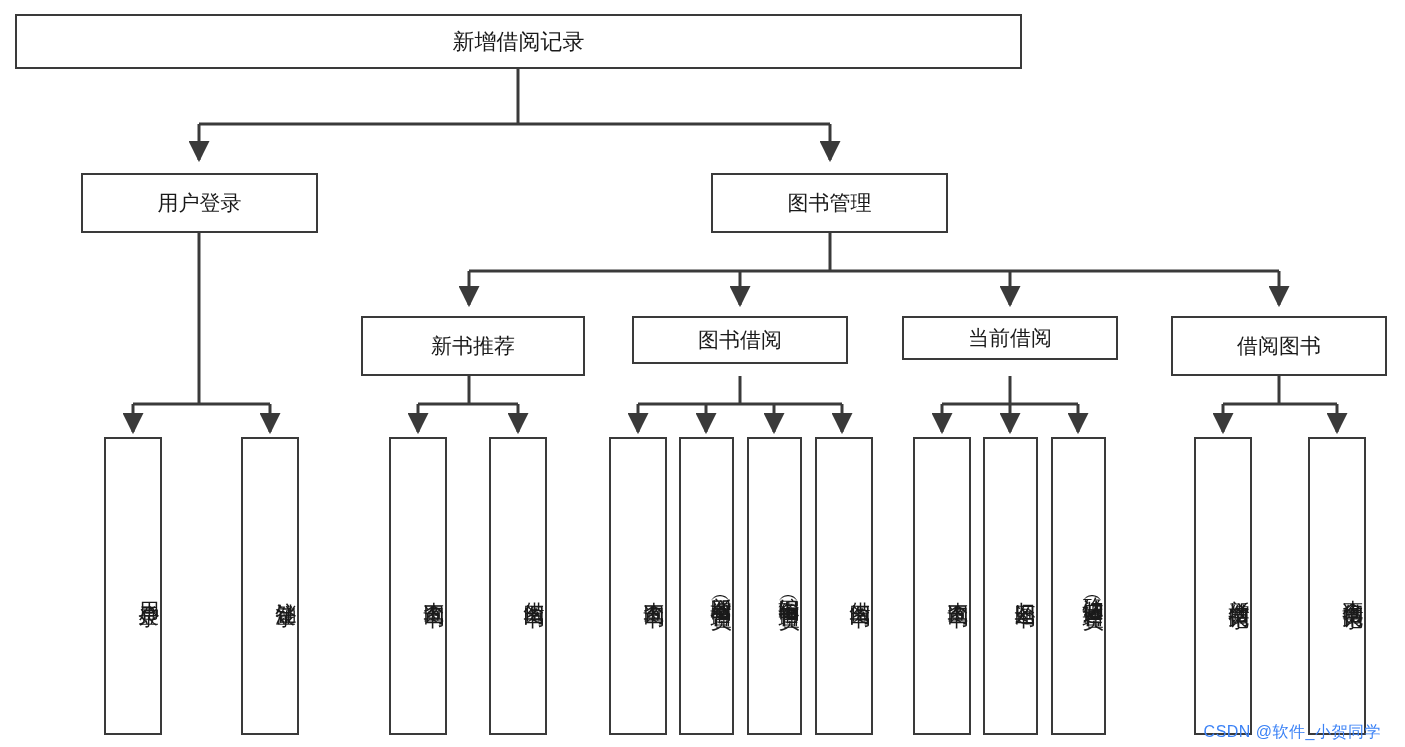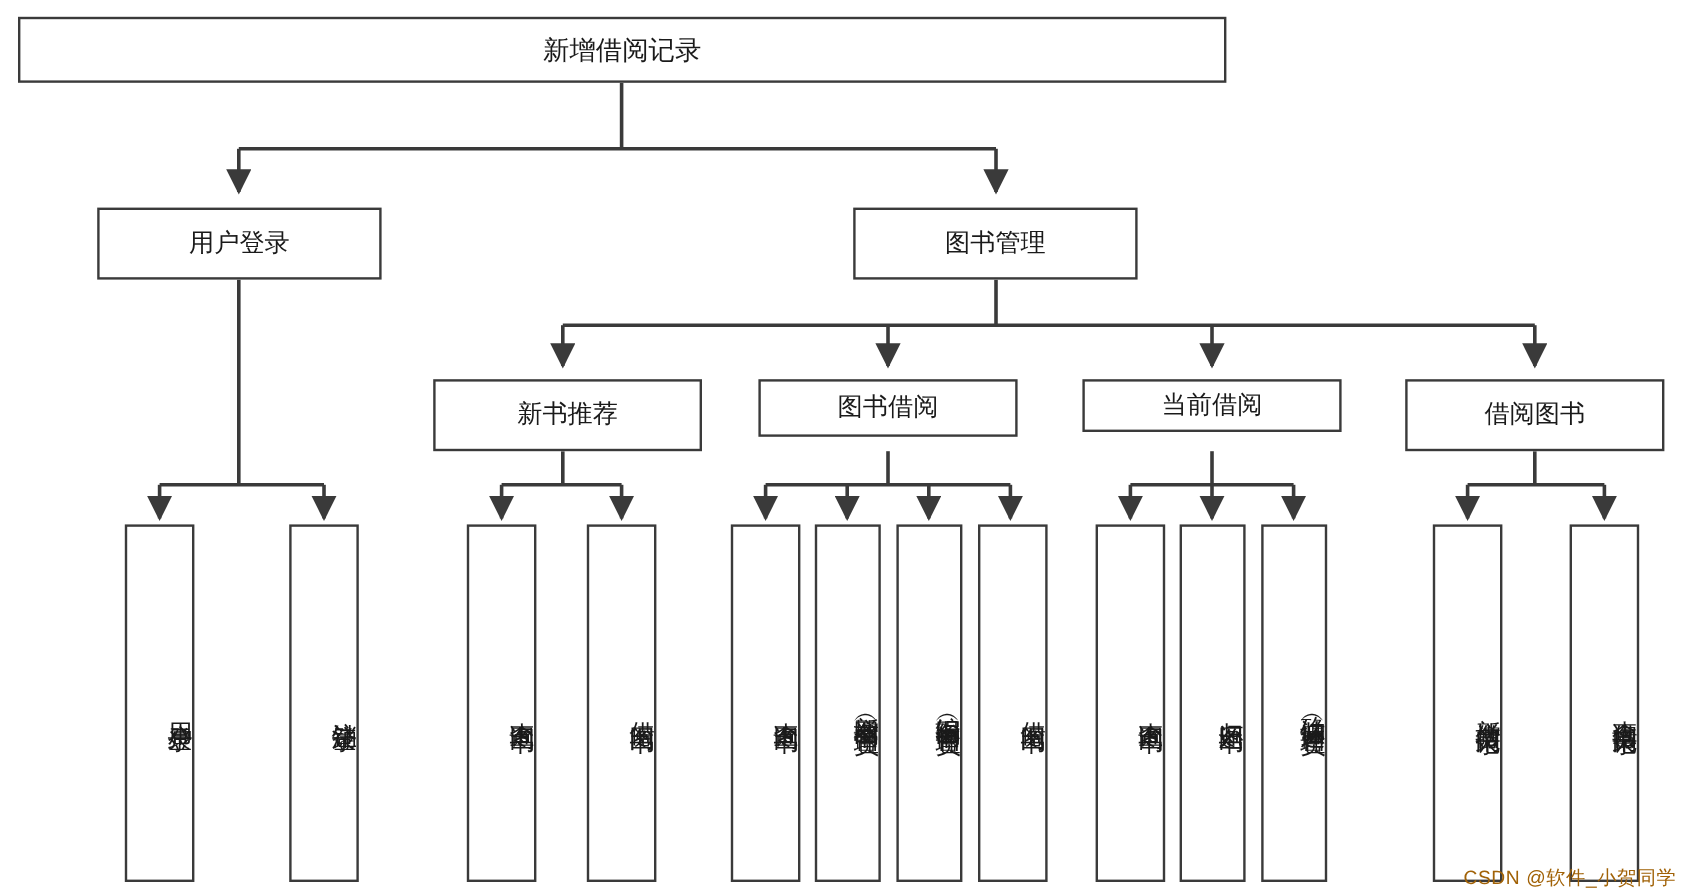--- a/index.html
+++ b/index.html
@@ -54,24 +54,24 @@
     letter-spacing: 2px;
     line-height: 1.05;
   }
   .leaf-label {
     display: block;
     writing-mode: vertical-rl;
     text-orientation: upright;
   }
   .watermark {
     position: absolute;
-    right: 8px;
+    right: 24px;
     bottom: 4px;
     font-size: 16px;
-    color: #a16207;
+    color: #3b82f6;
     letter-spacing: 0.5px;
     white-space: nowrap;
   }
 </style>
 </head>
 <body>
 
 <div id="canvas">
 
   <svg id="connectors" viewBox="0 0 1405 747" width="1405" height="747" xmlns="http://www.w3.org/2000/svg">

